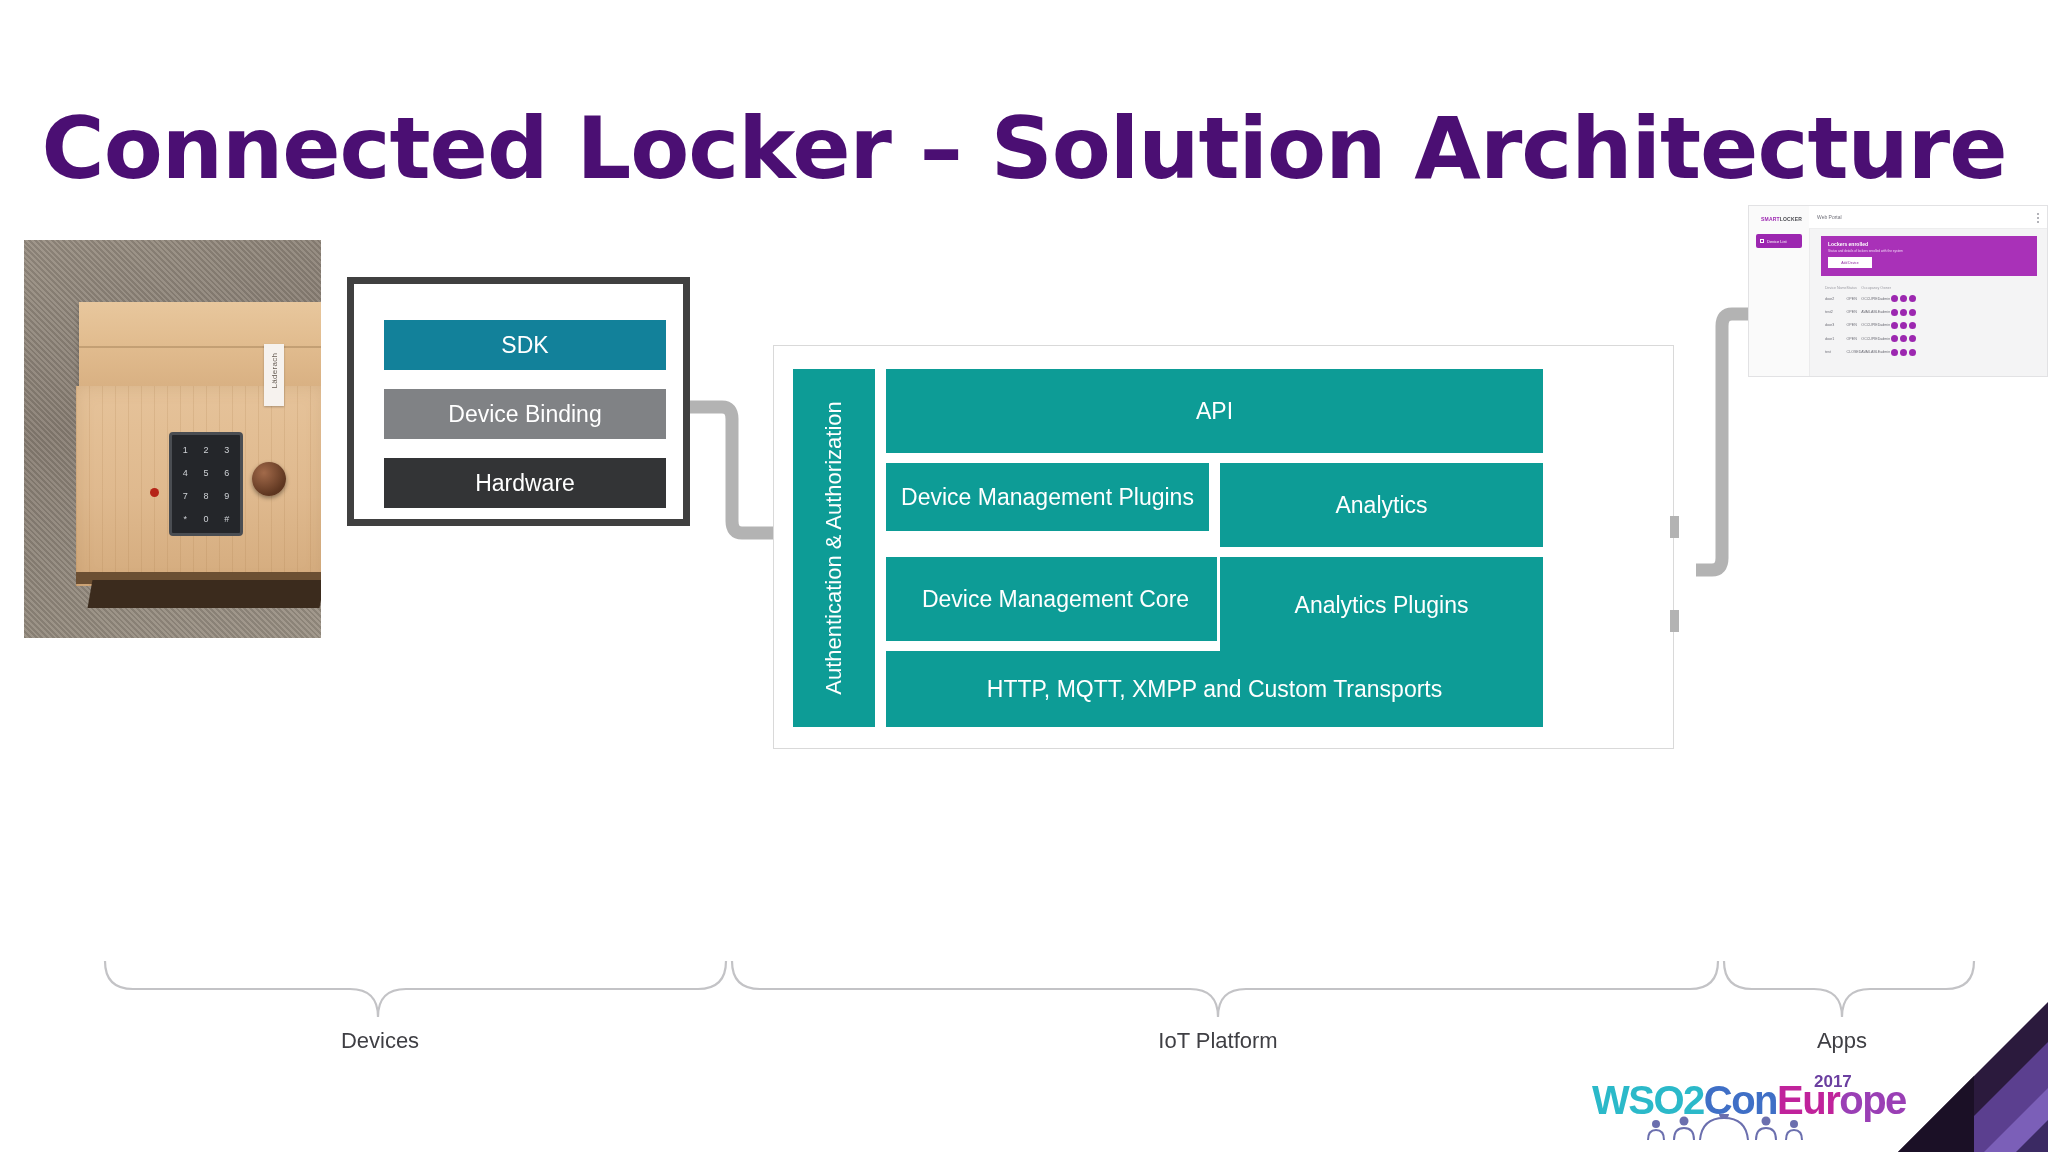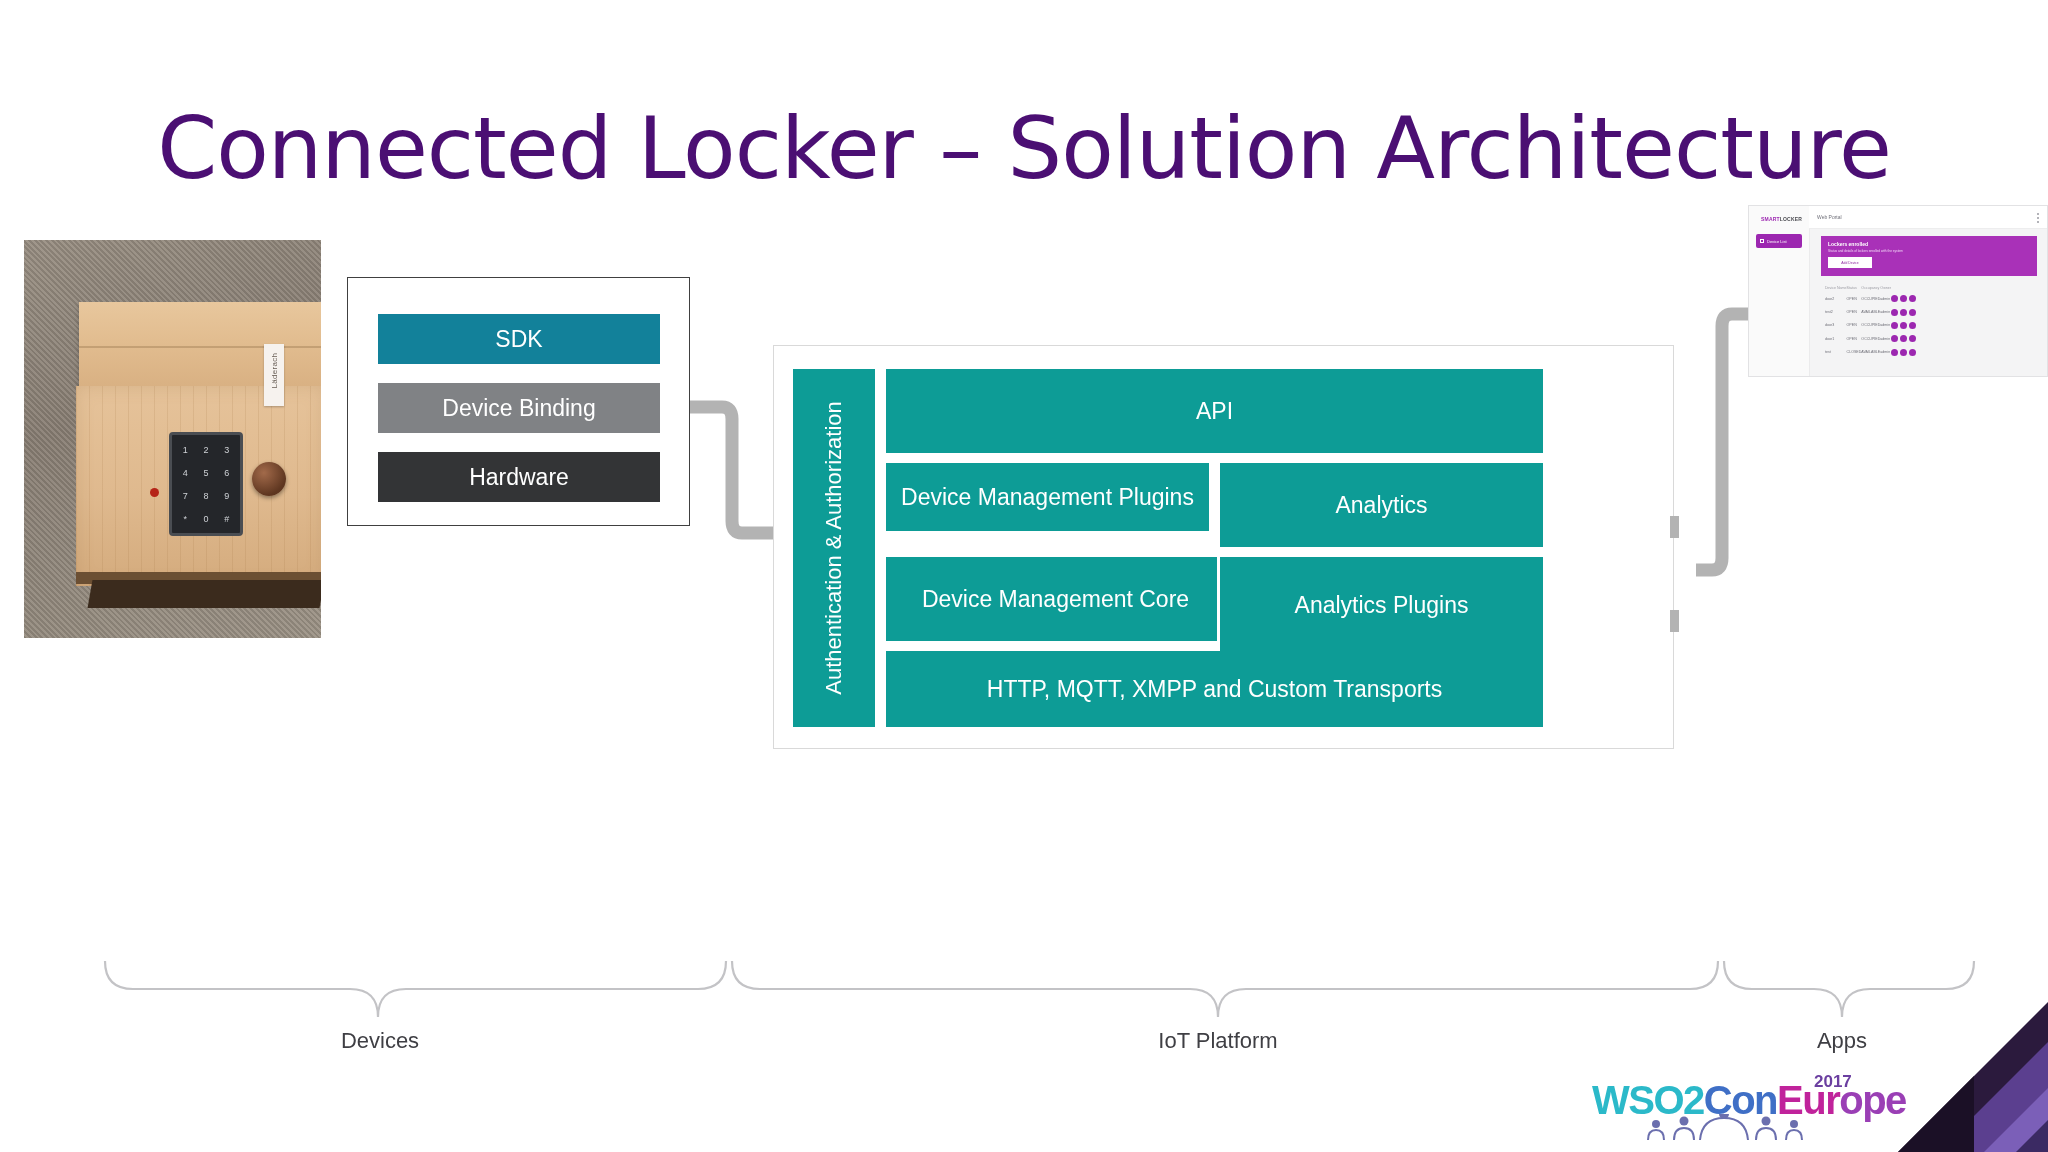--- a/index.html
+++ b/index.html
@@ -5,21 +5,21 @@
   html,body{margin:0;padding:0;}
   body{
     width:2048px;height:1152px;background:#ffffff;overflow:hidden;position:relative;
     font-family:"Liberation Sans","DejaVu Sans",sans-serif;
   }
   .slide{position:absolute;inset:0;background:#fff;}
 
   
   .title{
     position:absolute;left:0;top:98px;width:2048px;text-align:center;
-    font-size:86px;font-weight:400;letter-spacing:-1px;
+    font-size:86px;font-weight:700;letter-spacing:-1px;
     color:#4B0F73;font-family:"DejaVu Sans","Liberation Sans",sans-serif;
     white-space:nowrap;
   }
 
   
   .photo{
     position:absolute;left:24px;top:240px;width:297px;height:398px;
     background:#8d8274;overflow:hidden;border:0;
   }
   .photo .carpet{position:absolute;inset:0;
@@ -47,21 +47,21 @@
   .photo .knob{position:absolute;left:228px;top:222px;width:34px;height:34px;border-radius:50%;
     background:radial-gradient(circle at 35% 32%,#a26a4a,#5e3620 70%);box-shadow:0 2px 4px rgba(0,0,0,.4);}
   .photo .redled{position:absolute;left:126px;top:248px;width:9px;height:9px;border-radius:50%;background:#b52418;}
   .photo .label{position:absolute;left:240px;top:104px;width:20px;height:62px;background:#f6f2ee;
      box-shadow:0 1px 2px rgba(0,0,0,.25);}
   .photo .label i{position:absolute;left:-12px;top:18px;width:44px;font-style:normal;color:#6a6058;
      font-size:8px;transform:rotate(-90deg);letter-spacing:.3px;}
 
   
   .devpanel{position:absolute;left:347px;top:277px;width:343px;height:249px;
-    background:#fff;border:1px solid #404040;box-sizing:border-box;}
+    background:#fff;border:7px solid #404040;box-sizing:border-box;}
   .devbox{position:absolute;left:30px;width:282px;height:50px;
     display:flex;align-items:center;justify-content:center;
     color:#fff;font-size:23px;}
   .devbox.sdk{top:36px;background:#12819a;}
   .devbox.binding{top:105px;background:#808285;}
   .devbox.hardware{top:174px;background:#333436;}
 
   
   .conn{position:absolute;stroke:#b3b3b3;fill:none;}
 

